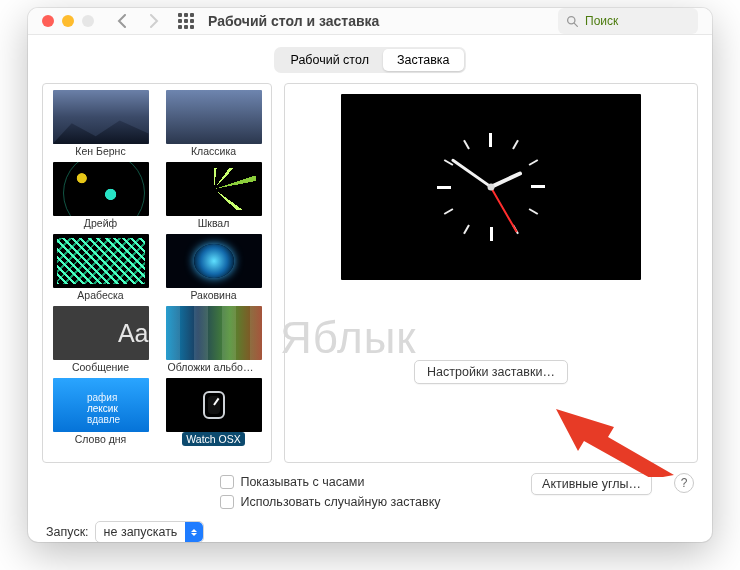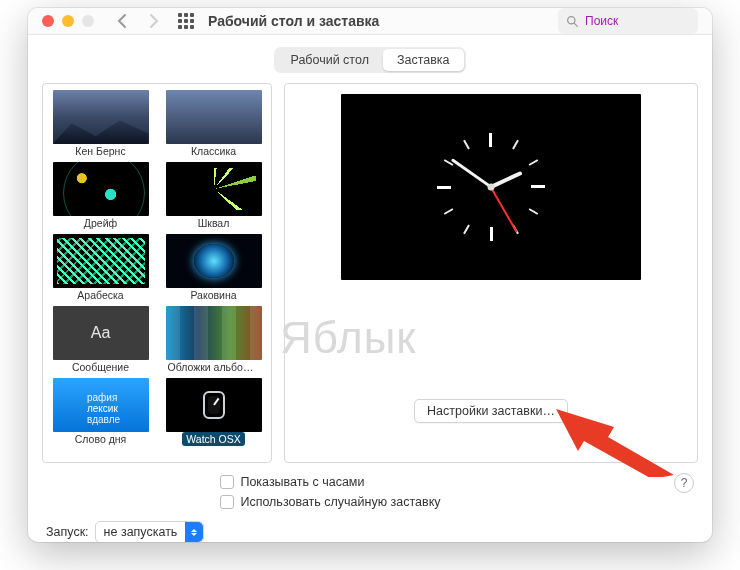--- a/index.html
+++ b/index.html
@@ -49,34 +49,34 @@
     width:16px; height:16px;
     display:grid; grid-template-columns:repeat(3,1fr); grid-template-rows:repeat(3,1fr);
     gap:2px; margin: 0 6px 0 4px;
   }
   .grid-icon div { background:#555; border-radius:1px; }
   .win-title { font-weight:600; font-size:14px; color:#444; flex:0 0 auto; }
   .toolbar-spacer { flex:1; }
   .search {
     display:flex; align-items:center;
     background:#f0f0f0; border-radius:6px;
-    height:26px; padding:0 8px; width:140px; color:#a21caf;
+    height:26px; padding:0 8px; width:140px; color:#4d7c0f;
     gap:6px;
   }
   .search svg { width:13px; height:13px; fill:#9a9a9a; }
   .search span { font-size:12px; }
 
   
   .tabs-row { display:flex; justify-content:center; padding:12px 0 10px; }
   .segmented {
     display:flex; background:#ececec; border-radius:7px; padding:2px;
     font-size:12.5px;
   }
   .segmented .seg {
-    padding:4px 14px; border-radius:5px; color:#404040;
+    padding:4px 14px; border-radius:5px; color:#000000;
   }
   .segmented .seg.active {
     background:#fff; box-shadow:0 1px 2px rgba(0,0,0,0.15);
   }
 
   
   .content {
     flex:1; display:flex; padding: 0 14px 0 14px; gap:12px;
     position:relative;
   }
@@ -121,21 +121,21 @@
     #8cce3c 20% 22%,transparent 22% 35%,#c8ff6e 35% 37%,transparent 37% 100%);
     filter:blur(.4px);}
   .t-arab{background:#000;}
   .t-arab::after{content:"";position:absolute;inset:4px;
     background:repeating-linear-gradient(45deg,#4affc1 0 2px,transparent 2px 6px),
     repeating-linear-gradient(-45deg,#149e6d 0 2px,transparent 2px 7px);}
   .t-shell{background:#01040c;}
   .t-shell::after{content:"";position:absolute;left:28px;top:10px;width:40px;height:34px;border-radius:50%;
     background:radial-gradient(circle,#5fe0ff 0,#1268aa 50%,#01203a 80%);
     box-shadow:0 0 10px #3ab6ff;}
-  .t-msg{background:#3d3d3d;display:flex;align-items:center;justify-content:center;color:#e6e6e6;font-size:16px;}
+  .t-msg{background:#3d3d3d;display:flex;align-items:center;justify-content:flex-end;color:#e6e6e6;font-size:25px;}
   .t-albums{background:linear-gradient(90deg,#0a90c8,#1b3a5c,#4e8e31,#9a3c20);}
   .t-albums::after{content:"";position:absolute;inset:0;
     background:repeating-linear-gradient(90deg,rgba(255,255,255,.12) 0 14px,transparent 14px 28px);}
   .t-word{background:linear-gradient(#2aa5ff,#0573d8);display:flex;align-items:center;justify-content:center;}
   .t-watch{background:#000;display:flex;align-items:center;justify-content:center;}
   .watch-mini{width:22px;height:28px;border:2px solid #cfd3d8;border-radius:6px;position:relative;}
   .watch-mini::before{content:"";position:absolute;inset:3px;border-radius:4px;background:#111;}
   .watch-mini::after{content:"";position:absolute;left:50%;top:50%;width:2px;height:8px;background:#fff;transform-origin:bottom;transform:translate(-50%,-100%) rotate(35deg);}
 
   
@@ -159,21 +159,21 @@
   .tick{position:absolute;left:50%;top:50%;width:2px;height:54px;background:transparent;transform-origin:50% 0;}
   .tick::after{content:"";position:absolute;left:0;top:44px;width:2px;height:10px;background:#eee;}
   .tick.main::after{height:14px;width:3px;left:-0.5px;top:40px;background:#fff;}
   .hand{position:absolute;left:50%;top:50%;transform-origin:50% 100%;border-radius:2px;}
   .hand.h{width:4px;height:34px;background:#f2f2f2;transform:translate(-50%,-100%) rotate(65deg);}
   .hand.m{width:3px;height:48px;background:#f2f2f2;transform:translate(-50%,-100%) rotate(305deg);}
   .hand.s{width:1.5px;height:52px;background:#ff2d2d;transform:translate(-50%,-100%) rotate(150deg);}
   .pin{position:absolute;left:50%;top:50%;width:7px;height:7px;border-radius:50%;background:#ddd;transform:translate(-50%,-50%);}
 
   .settings-btn {
-    margin-top:119px;
+    margin-top:80px;
     background:#fff; border:1px solid #d4d4d4; border-radius:5px;
     padding:4px 12px; font-size:12.5px; color:#333;
     box-shadow:0 1px 1px rgba(0,0,0,.04);
   }
 
   
   .watermark {
     position:absolute; left:252px; top:230px;
     font-size:44px; color:#d9d9d9; font-weight:400;
     pointer-events:none; user-select:none;
@@ -368,16 +368,17 @@
     <div class="footer-mid">
       <label class="chk">
         <span class="box"></span>
         <span>Показывать с часами</span>
       </label>
       <label class="chk">
         <span class="box"></span>
         <span>Использовать случайную заставку</span>
       </label>
     </div>
+    <button class="mac-btn">Активные углы…</button>
     <div class="help">?</div>
   </div>
 
 </div>
 
 </body></html>

